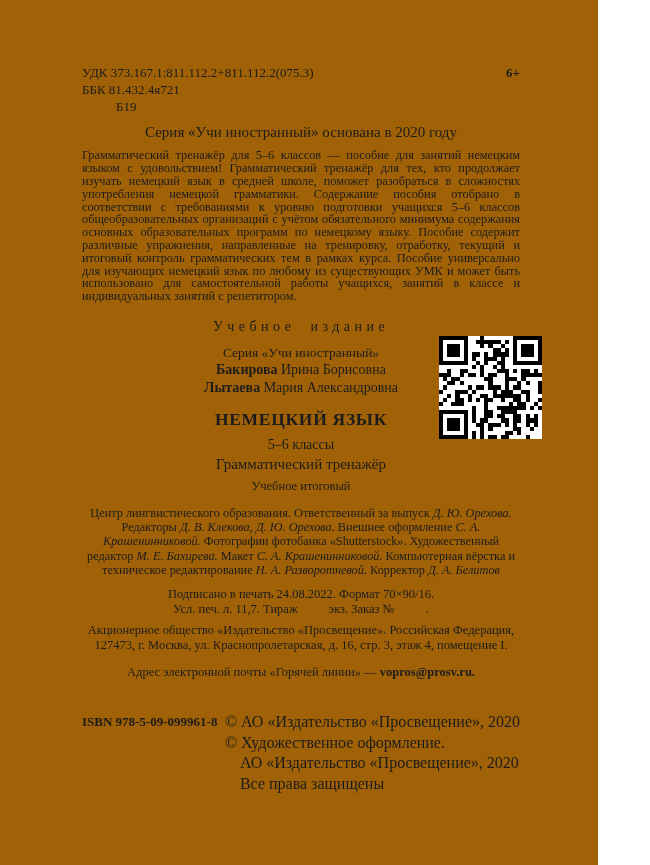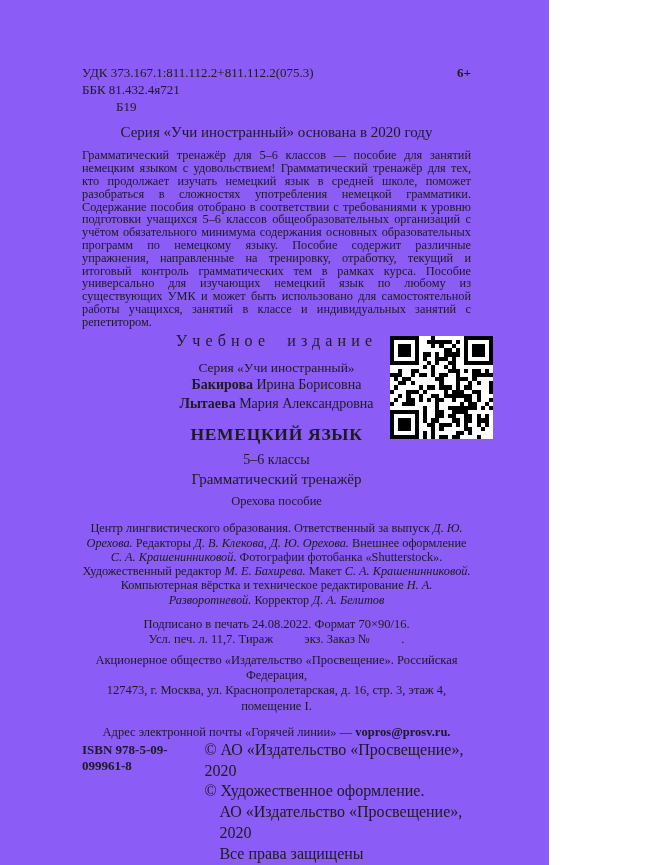--- a/index.html
+++ b/index.html
@@ -1,33 +1,33 @@
 <!DOCTYPE html>
 <html><head>
 <meta charset="utf-8">
 <style>
   * { margin:0; padding:0; box-sizing:border-box; }
   html,body { background:#ffffff; }
   .page {
-    width:549px; height:865px; background:#8b5cf6; position:relative;
+    width:598px; height:865px; background:#a16207; position:relative;
     font-family:"Liberation Serif","DejaVu Serif",serif;
     color:#1c1c1c;
     display:flex; flex-direction:column;
     padding:64px 78px 70px 82px;
     overflow:hidden;
   }
   .codes { font-size:13px; line-height:1.32; }
   .udk-row { display:flex; justify-content:space-between; align-items:baseline; }
   .age { font-weight:bold; }
   .sign { padding-left:34px; }
   .center { text-align:center; }
   .series-note { margin-top:9px; font-size:15px; }
   .reviewer { margin-top:6px; font-style:italic; font-size:11.5px; line-height:1.28; }
   .annotation { margin-top:8px; font-size:12.3px; line-height:1.04; text-align:justify; }
-  .edition-label { margin-top:4px; font-size:16px; letter-spacing:0.32em; word-spacing:0.5em; }
+  .edition-label { margin-top:16px; font-size:14px; letter-spacing:0.32em; word-spacing:0.5em; }
   .edition-series { margin-top:10px; font-size:13.5px; }
   .authors { font-size:14px; line-height:1.32; }
   .surname { font-weight:bold; }
   .book-title { margin-top:11px; font-size:17.5px; font-weight:bold; letter-spacing:0.04em; }
   .grades { margin-top:7px; font-size:14px; }
   .subtitle { margin-top:3px; font-size:15px; }
   .kind { margin-top:6px; font-size:12.5px; }
   .credits { margin-top:12px; font-size:12.3px; line-height:1.16; }
   .credits .i { font-style:italic; }
   .print-info { margin-top:10px; font-size:12.5px; line-height:1.2; }
@@ -66,21 +66,21 @@
   <div class="edition-series center">Серия «Учи иностранный»</div>
 
   <div class="authors center">
     <div><span class="surname">Бакирова</span><span> Ирина Борисовна</span></div>
     <div><span class="surname">Лытаева</span><span> Мария Александровна</span></div>
   </div>
 
   <div class="book-title center">НЕМЕЦКИЙ ЯЗЫК</div>
   <div class="grades center">5–6 классы</div>
   <div class="subtitle center">Грамматический тренажёр</div>
-  <div class="kind center">Орехова пособие</div>
+  <div class="kind center">Учебное итоговый</div>
 
   <div class="credits center"><span>Центр лингвистического образования. Ответственный за выпуск </span><span class="i">Д. Ю. Орехова.</span><span> Редакторы </span><span class="i">Д. В. Клекова, Д. Ю. Орехова.</span><span> Внешнее оформление </span><span class="i">С. А. Крашенинниковой.</span><span> Фотографии фотобанка «Shutterstock». Художественный редактор </span><span class="i">М. Е. Бахирева.</span><span> Макет </span><span class="i">С. А. Крашенинниковой.</span><span> Компьютерная вёрстка и техническое редактирование </span><span class="i">Н. А. Разворотневой.</span><span> Корректор </span><span class="i">Д. А. Белитов</span></div>
 
   <div class="print-info center">
     <div>Подписано в печать 24.08.2022. Формат 70×90/16.</div>
     <div class="pre">Усл. печ. л. 11,7. Тираж          экз. Заказ №          .</div>
   </div>
 
   <div class="publisher center">
     <div>Акционерное общество «Издательство «Просвещение». Российская Федерация,</div>

